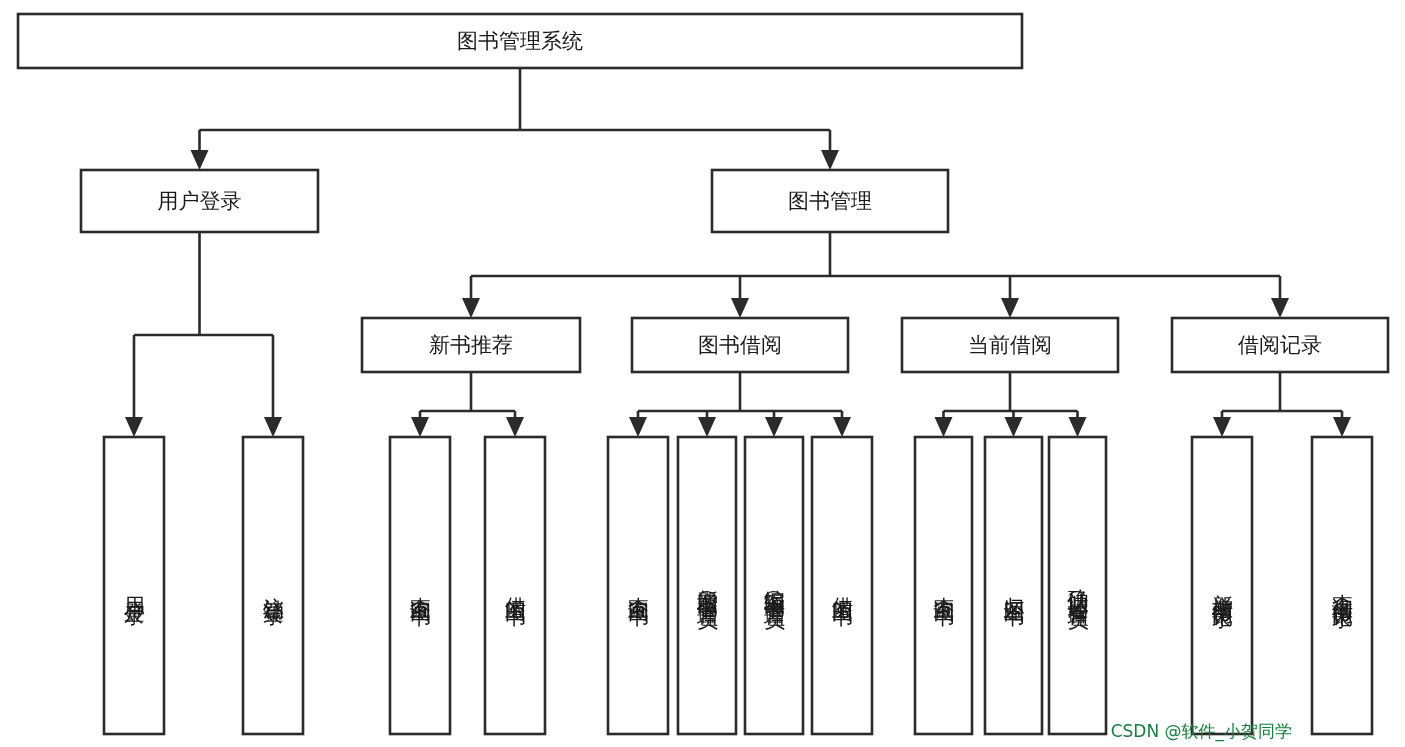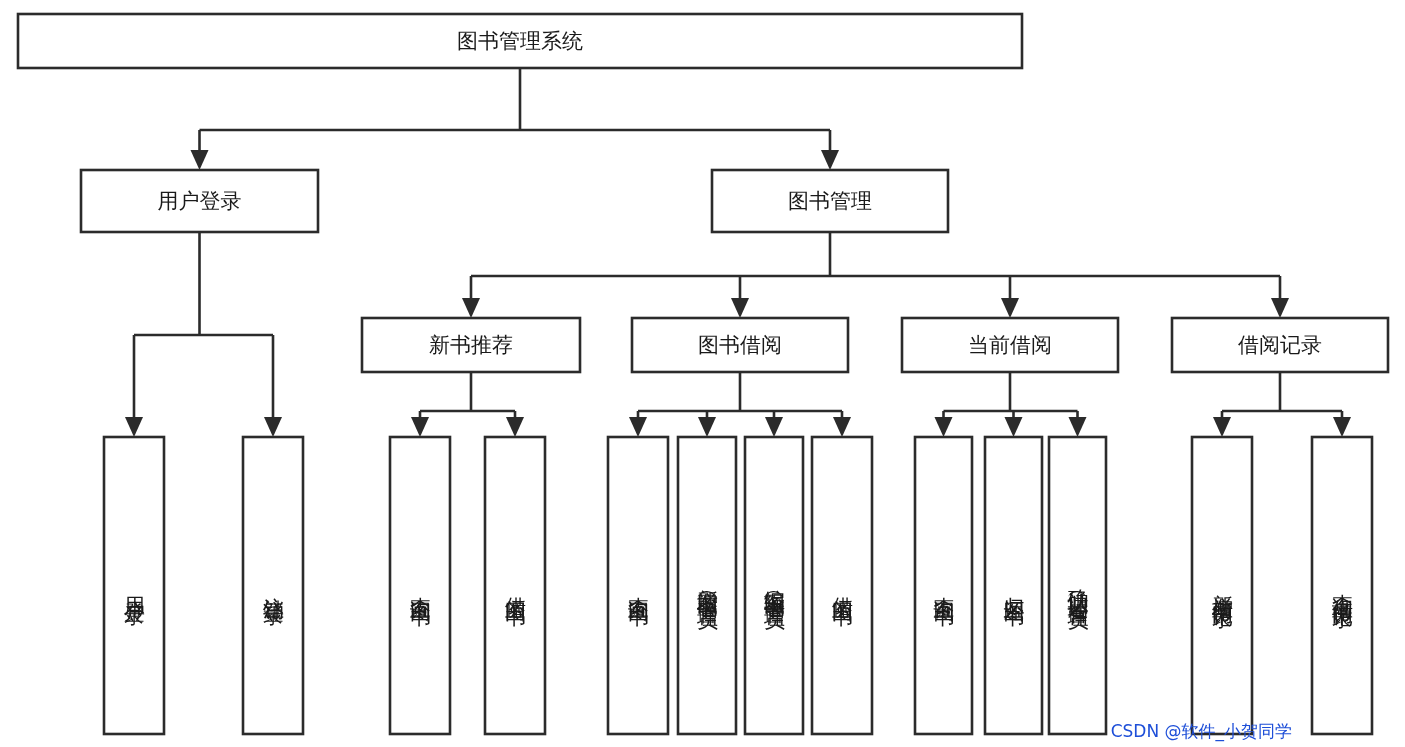--- a/index.html
+++ b/index.html
@@ -62,21 +62,21 @@
     justify-content: center;
     white-space: nowrap;
     user-select: none;
   }
   .watermark {
     position: absolute;
     right: 8px;
     bottom: 4px;
     font-family: "DejaVu Sans", "Liberation Sans", sans-serif;
     font-size: 17px;
-    color: #1d4ed8;
+    color: #15803d;
     white-space: nowrap;
     user-select: none;
   }
 </style>
 </head>
 <body>
 
 <div id="diagram-root">
 
   <svg id="diagram-svg" viewBox="0 0 1405 747">

